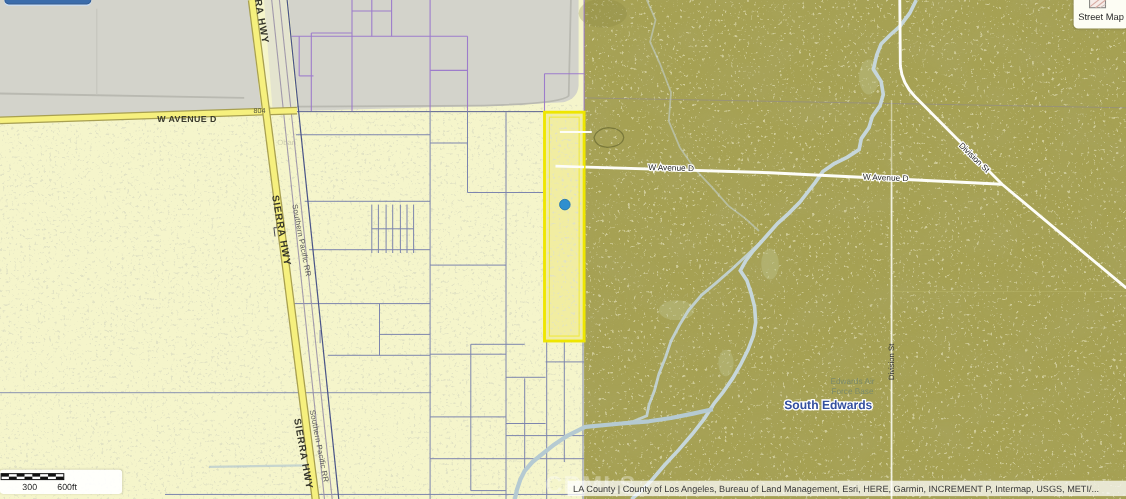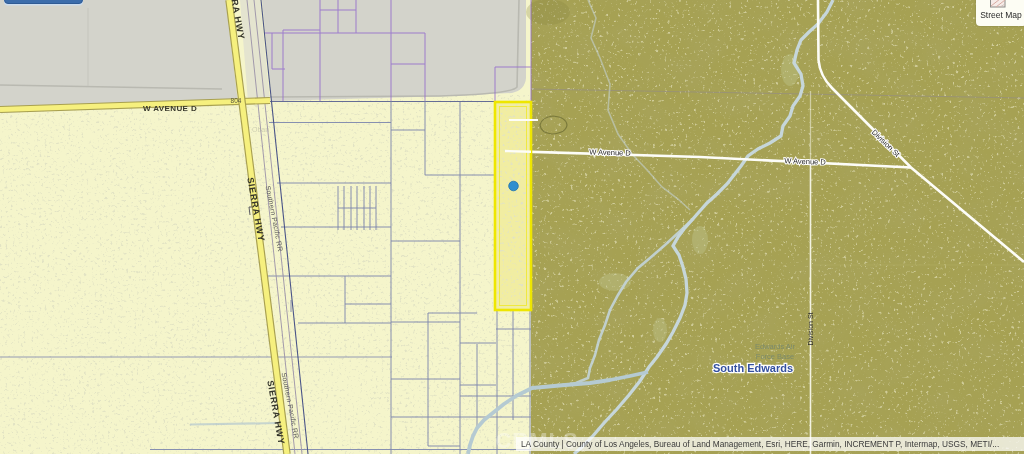--- a/index.html
+++ b/index.html
@@ -208,20 +208,39 @@
 
 <circle cx="513.5" cy="186" r="4.8" fill="#2f8fcf" stroke="#2373ab" stroke-width="0.8"></circle>
 
 <text x="537" y="448" font-size="22" font-weight="bold" fill="#ffffff" opacity="0.34" text-anchor="middle" letter-spacing="1">CRMLS</text>
 
 <rect x="516" y="437" width="508" height="14" fill="#ffffff" opacity="0.74"></rect>
 
 <text x="521" y="447.3" font-size="8.3" fill="#3a3a3a">LA County | County of Los Angeles, Bureau of Land Management, Esri, HERE, Garmin, INCREMENT P, Intermap, USGS, METI/...</text>
 </svg>
 
+<div style="position:absolute;left:0px;top:427px;width:111px;height:22px;background:rgba(255,255,255,0.92);border-radius:3px;box-shadow:0 0 2px rgba(0,0,0,0.15);">
+<svg width="111" height="22" style="position:absolute;left:0;top:0;">
+
+<g>
+<rect x="1" y="3.6" width="57" height="5.4" fill="#ffffff" stroke="#111" stroke-width="0.9"></rect>
+<rect x="1" y="3.6" width="7.1" height="2.7" fill="#111"></rect>
+<rect x="15.2" y="3.6" width="7.1" height="2.7" fill="#111"></rect>
+<rect x="29.4" y="3.6" width="7.1" height="2.7" fill="#111"></rect>
+<rect x="43.7" y="3.6" width="7.1" height="2.7" fill="#111"></rect>
+<rect x="8.1" y="6.3" width="7.1" height="2.7" fill="#111"></rect>
+<rect x="22.3" y="6.3" width="7.1" height="2.7" fill="#111"></rect>
+<rect x="36.5" y="6.3" width="7.1" height="2.7" fill="#111"></rect>
+<rect x="50.8" y="6.3" width="7.2" height="2.7" fill="#111"></rect>
+</g>
+
+<text x="27" y="18.5" font-size="8" fill="#222" text-anchor="middle" font-family="Liberation Sans, sans-serif">300</text>
+<text x="61" y="18.5" font-size="8" fill="#222" text-anchor="middle" font-family="Liberation Sans, sans-serif">600ft</text>
+</svg>
+</div>
 
 <div style="position:absolute;left:976px;top:-6px;width:50px;height:32px;background:#fdfdf4;border-radius:4px;box-shadow:0 0 2px rgba(0,0,0,0.25);">
 
 <svg width="50" height="32" style="position:absolute;left:0;top:0;">
 <rect x="14.5" y="4" width="14.5" height="9" fill="#f6ece8" stroke="#8a8a86" stroke-width="1"></rect>
 <line x1="15" y1="12" x2="24" y2="5" stroke="#d8aca2" stroke-width="1"></line>
 <line x1="20" y1="13" x2="29" y2="6" stroke="#d8aca2" stroke-width="1"></line>
 <line x1="24" y1="13" x2="29" y2="10" stroke="#c8bab4" stroke-width="0.8"></line>
 </svg>
 

